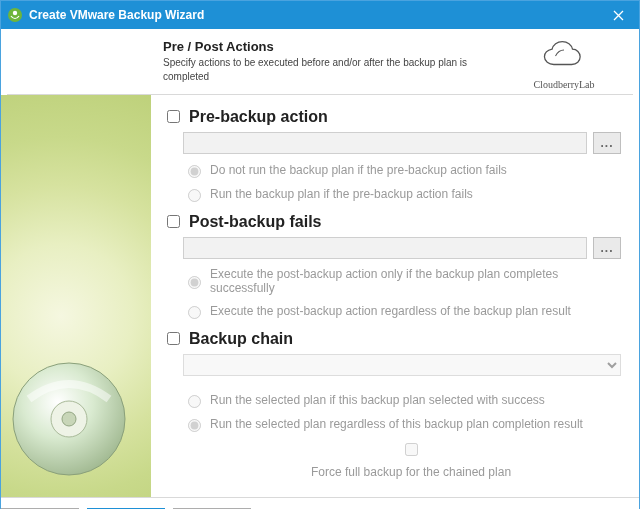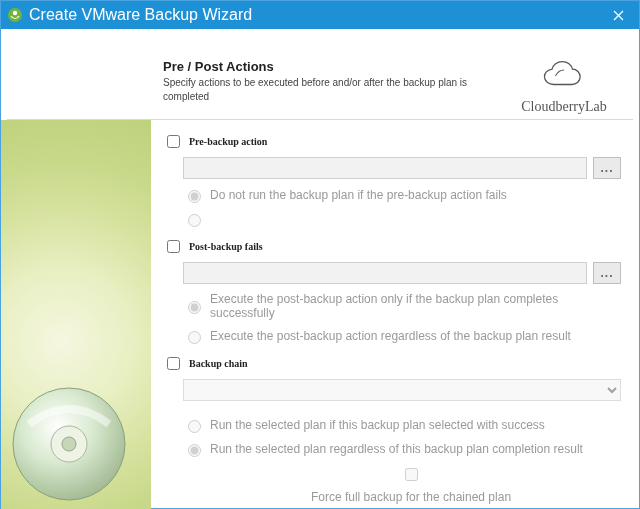--- a/index.html
+++ b/index.html
@@ -1,37 +1,37 @@
 <!DOCTYPE html>
 <html><head>
 <meta charset="utf-8">
 <style>
   * { box-sizing: border-box; }
   html, body { margin: 0; padding: 0; font-family: "Segoe UI", Tahoma, sans-serif; font-size: 12px; color: #333; }
   .window { width: 640px; height: 509px; border: 1px solid #4aa3df; background: #fff; display: flex; flex-direction: column; position: relative; }
   .titlebar { height: 28px; background: #1e90d6; color: #fff; display: flex; align-items: center; padding-left: 6px; }
   .titlebar .app-icon { width: 16px; height: 16px; margin-right: 6px; }
-  .titlebar .title { flex: 1; font-size: 16px; }
+  .titlebar .title { flex: 1; font-size: 12px; font-weight: bold; }
   .titlebar .close { width: 42px; height: 28px; display: flex; align-items: center; justify-content: center; cursor: pointer; }
   .body { flex: 1; display: flex; flex-direction: column; }
-  .header { display: flex; padding: 10px 20px 4px 162px; align-items: flex-start; margin-top: 20px; }
+  .header { display: flex; padding: 10px 20px 4px 162px; align-items: flex-start; }
   .header-text { flex: 1; }
   .header-text h2 { margin: 0 0 2px 0; font-size: 13px; font-weight: 700; color: #222; }
   .header-text p { margin: 0; font-size: 10px; color: #444; max-width: 330px; line-height: 1.35; }
   .logo-area { width: 110px; text-align: center; font-family: Georgia, 'Times New Roman', serif; color: #555; }
   .logo-area .cloud { margin: 0 auto 2px auto; width: 54px; height: 34px; }
-  .logo-area .label { font-size: 14px; }
+  .logo-area .label { font-size: 10px; }
   .divider { border: 0; border-top: 1px solid #d9d9d9; margin: 0 6px; }
   .content-wrap { flex: 1; display: flex; position: relative; overflow: hidden; }
   .sidebar { width: 150px; position: relative; background: radial-gradient(circle at 40% 55%, #f5f7e0 0%, #e8efc2 30%, #d6e29f 55%, #c8d98a 75%, #bed17b 100%); }
   .disc { position: absolute; bottom: 18px; left: 8px; width: 120px; height: 120px; }
   .main { flex: 1; padding: 10px 18px 8px 12px; overflow: auto; }
   .section-check { display: flex; align-items: center; gap: 6px; margin: 2px 0 6px 0; }
   .section-check input[type=checkbox] { width: 13px; height: 13px; }
-  .section-check label { font-weight: 700; font-size: 10px; color: #222; font-family: Liberation Serif, serif; }
+  .section-check label { font-weight: 700; font-size: 16px; color: #222; }
   .sub { margin-left: 20px; margin-bottom: 10px; }
   .pathrow { display: flex; gap: 6px; margin-bottom: 8px; }
   .pathrow input[type=text] { flex: 1; height: 22px; border: 1px solid #cfcfcf; background: #f2f2f2; padding: 0 6px; font-size: 12px; color: #666; }
   .pathrow .browse { width: 28px; height: 22px; border: 1px solid #bfbfbf; background: #eaeaea; display: flex; align-items: center; justify-content: center; color: #666; cursor: default; font-weight: bold; letter-spacing: 1px; }
   .radio-line, .check-line { display: flex; align-items: center; gap: 6px; margin: 8px 0; }
   .radio-line input, .check-line input { width: 13px; height: 13px; }
   .radio-line label, .check-line label { color: #9a9a9a; font-size: 12px; }
   select.combo { width: 100%; height: 22px; border: 1px solid #cfcfcf; background: #f6f6f6; color: #777; font-size: 12px; }
   .footer { height: 44px; border-top: 1px solid #d9d9d9; display: flex; align-items: center; justify-content: flex-start; gap: 8px; padding-right: 16px; background: #fff; }
   .btn { width: 78px; height: 24px; border: 1px solid #adadad; background: #e9e9e9; font-size: 12px; color: #333; cursor: pointer; display: inline-flex; align-items: center; justify-content: center; }
@@ -100,20 +100,21 @@
           <div class="pathrow">
             <input type="text" disabled="" value="" style="">
             <div class="browse">...</div>
           </div>
           <div class="radio-line">
             <input type="radio" name="preopt" checked="" disabled="" style="">
             <label>Do not run the backup plan if the pre-backup action fails</label>
           </div>
           <div class="radio-line">
             <input type="radio" name="preopt" disabled="" style="">
+            <label>Run the backup plan if the pre-backup action fails</label>
           </div>
         </div>
 
         <div class="section-check">
           <input type="checkbox" id="postChk" style="">
           <label for="postChk">Post-backup fails</label>
         </div>
         <div class="sub">
           <div class="pathrow">
             <input type="text" disabled="" value="" style="">

